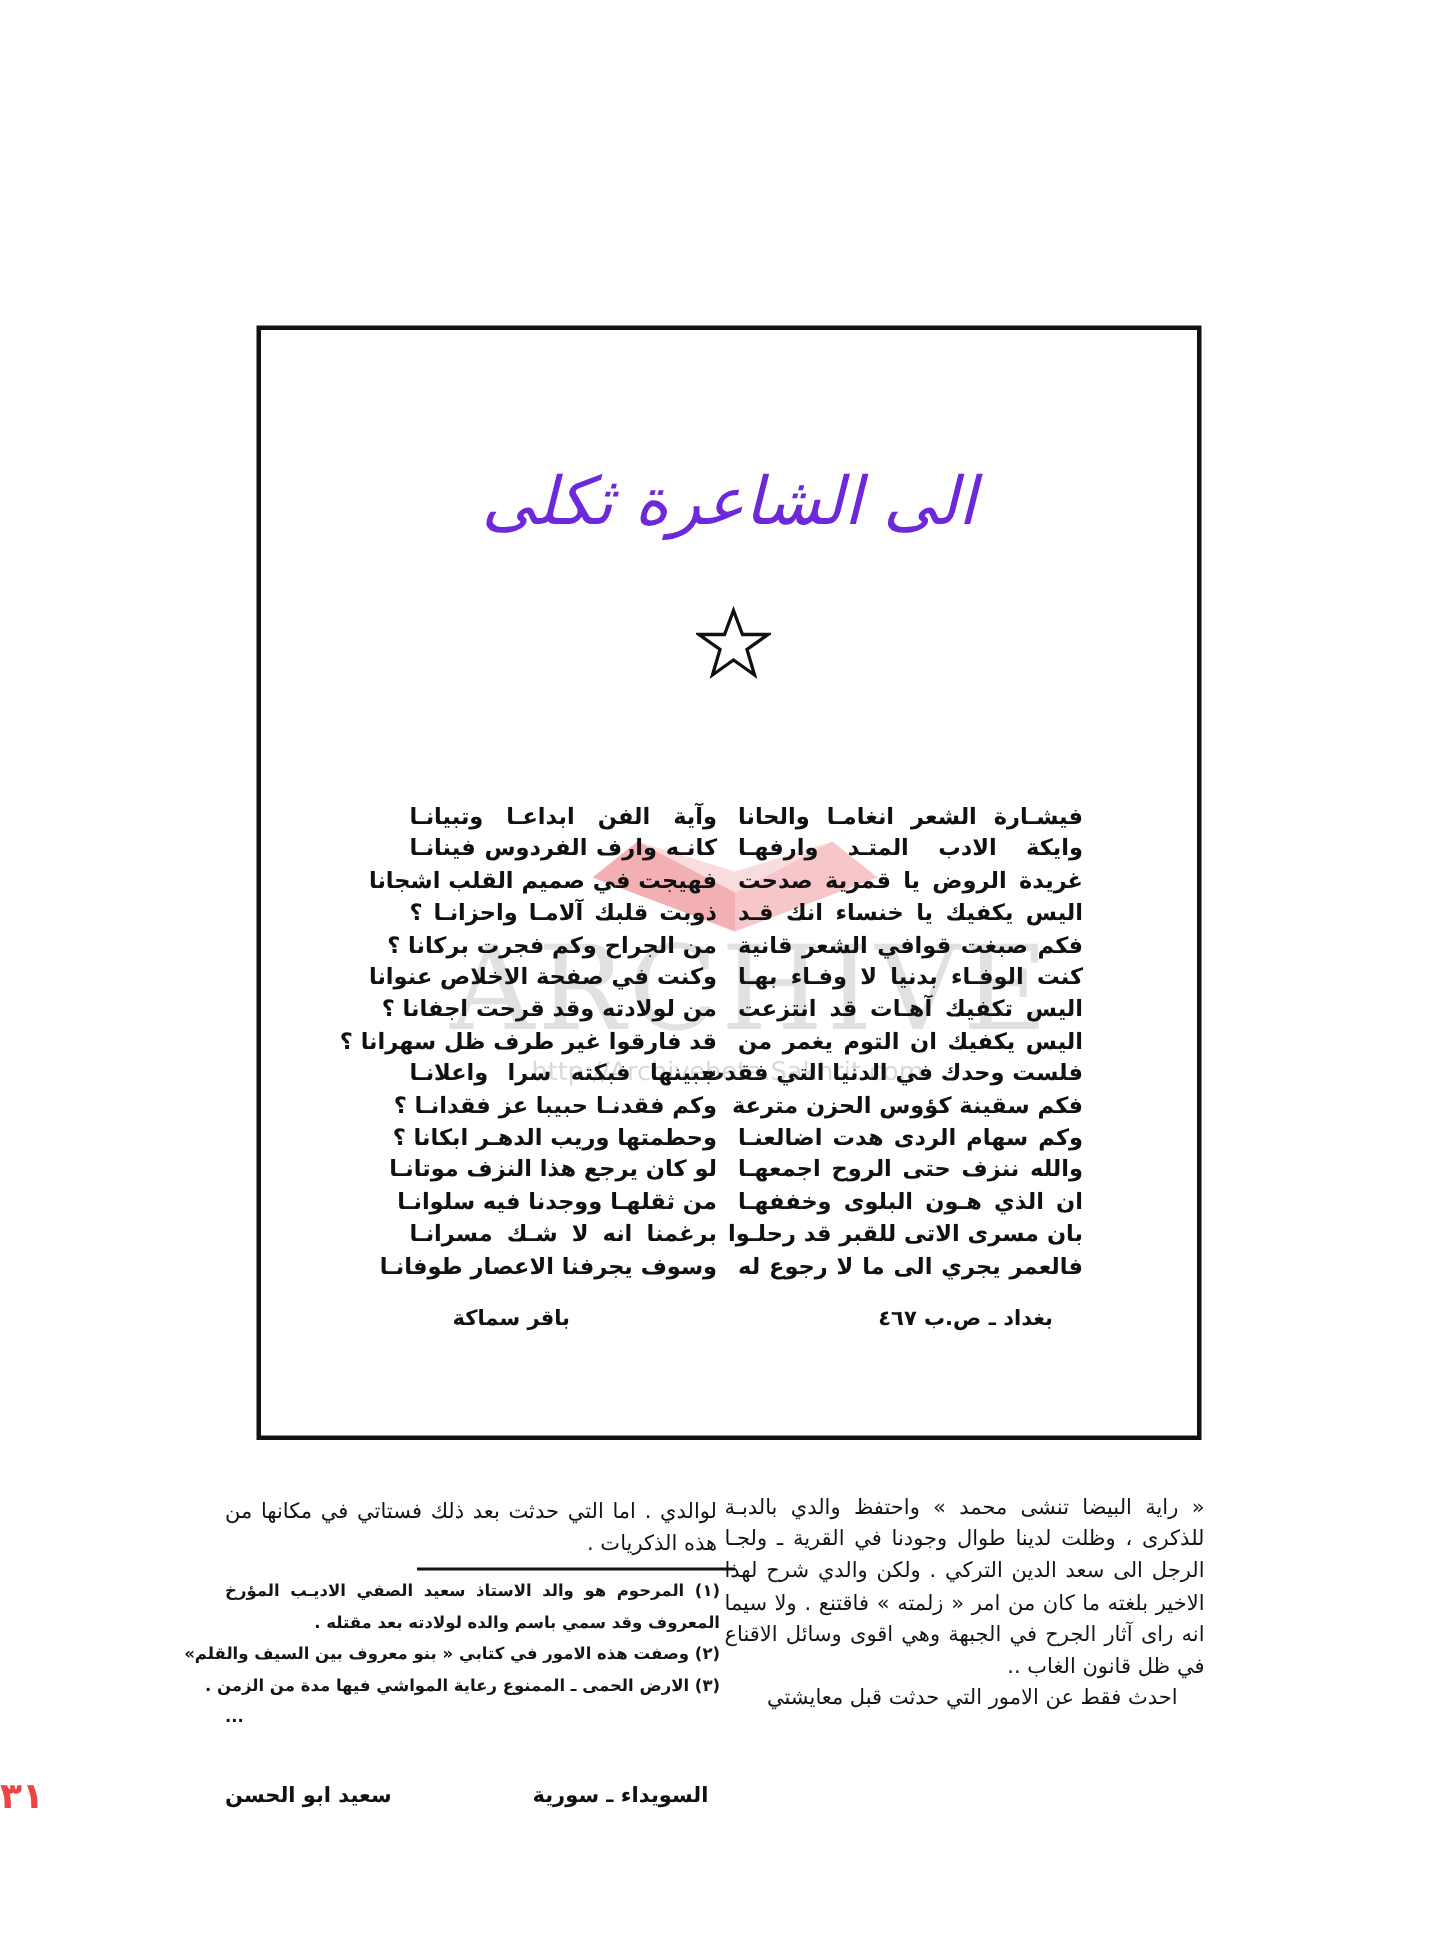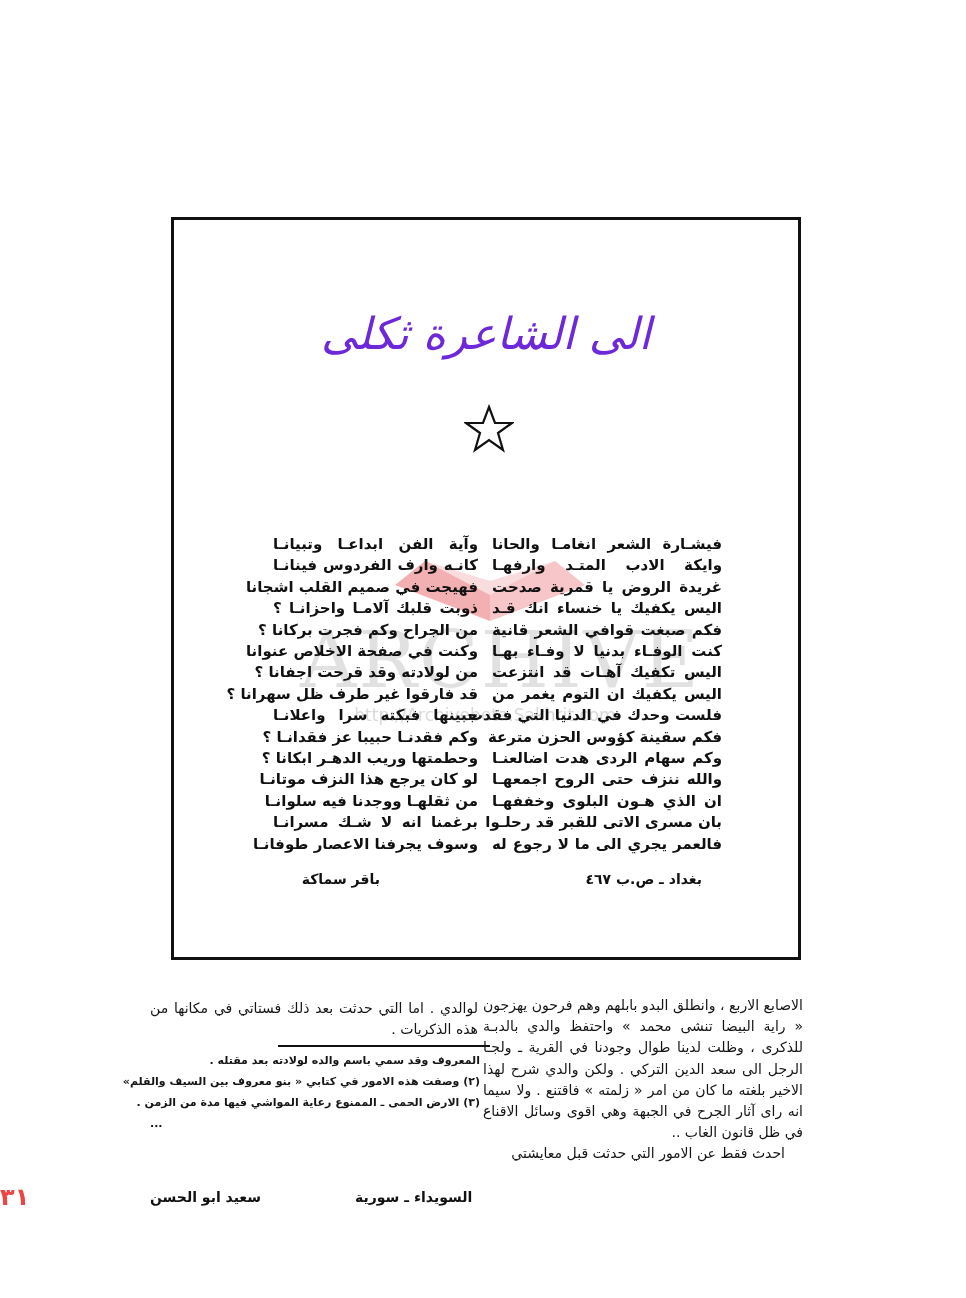--- a/index.html
+++ b/index.html
@@ -237,38 +237,38 @@
       <span class="verse">من ثقلهـا ووجدنا فيه سلوانـا</span>
       <span class="verse">برغمنا انه لا شـك مسرانـا</span>
       <span class="verse">وسوف يجرفنا الاعصار طوفانـا</span>
     </div>
 
     <div class="signature-row sig-place">بغداد ـ ص.ب ٤٦٧</div>
     <div class="signature-row sig-author">باقر سماكة</div>
   </div>
 
   <div class="article-col right">
-    <span class="line">الاصابع الاربع ، وانطلق البدو بابلهم وهم فرحون يهزجون</span>
     <span class="line">« راية البيضا تنشى محمد » واحتفظ والدي بالدبـة</span>
     <span class="line">للذكرى ، وظلت لدينا طوال وجودنا في القرية ـ ولجـا</span>
     <span class="line">الرجل الى سعد الدين التركي . ولكن والدي شرح لهذا</span>
     <span class="line">الاخير بلغته ما كان من امر « زلمته » فاقتنع . ولا سيما</span>
     <span class="line">انه راى آثار الجرح في الجبهة وهي اقوى وسائل الاقناع</span>
     <span class="line last">في ظل قانون الغاب ..</span>
     <span class="line last" style="padding-right:18px">احدث فقط عن الامور التي حدثت قبل معايشتي</span>
   </div>
 
   <div class="article-col left">
     <span class="line">لوالدي . اما التي حدثت بعد ذلك فستاتي في مكانها من</span>
     <span class="line last">هذه الذكريات .</span>
   </div>
 
   <div class="footnote-rule"></div>
 
   <div class="footnotes">
+    <span class="fn justify">(١) المرحوم هو والد الاستاذ سعيد الصفي الاديـب المؤرخ</span>
     <span class="fn">المعروف وقد سمي باسم والده لولادته بعد مقتله .</span>
     <span class="fn justify">(٢) وصفت هذه الامور في كتابي « بنو معروف بين السيف والقلم»</span>
     <span class="fn">
       <span>(٣) الارض الحمى ـ الممنوع رعاية المواشي فيها مدة من الزمن .</span>
       <span style="float:left">...</span>
     </span>
   </div>
 
   <div class="byline byline-place">السويداء ـ سورية</div>
   <div class="byline byline-author">سعيد ابو الحسن</div>

